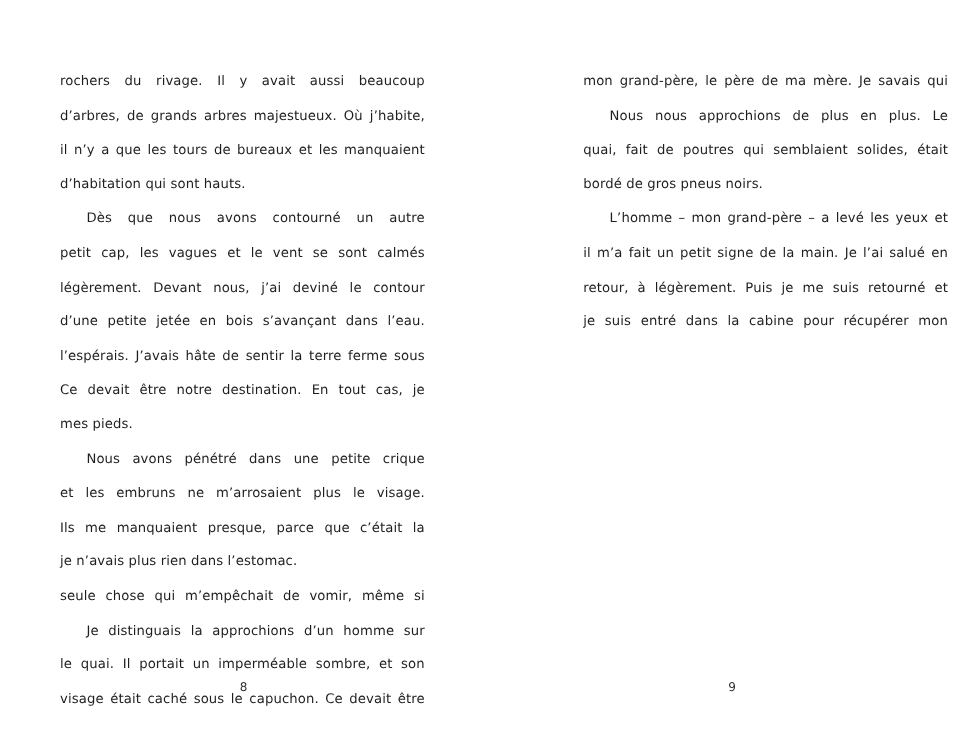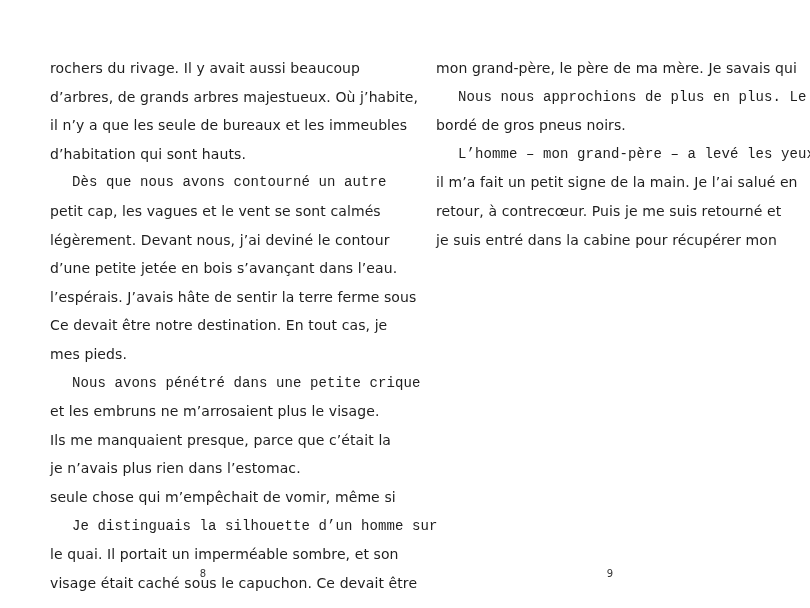--- a/index.html
+++ b/index.html
@@ -2,61 +2,62 @@
 <html><head>
   <meta charset="utf-8">
   <style>
     html, body { margin: 0; padding: 0; }
     body {
       width: 810px; height: 608px; background: #ffffff; position: relative; overflow: hidden;
       font-family: "DejaVu Sans", sans-serif; color: #1e1e1e;
     }
     .page { position: absolute; top: 54px; width: 304px; }
     .page.left { left: 50px; }
-    .page.right { left: 436px; }
+    .page.right { left: 486px; }
     .line {
-      display: block; height: 28.6px; line-height: 28.6px; font-size: 14px;
+      display: block; height: 28.6px; line-height: 28.6px; font-size: 11px;
       white-space: nowrap; text-align: justify; text-align-last: justify; letter-spacing: 0.1px;
     }
     .line.last { text-align-last: left; }
-    .line.indent { padding-left: 22px; font-family: Liberation Mono, monospace; }
+    .line.indent { padding-left: 22px; }
     .pagenum {
       position: absolute; top: 568px; font-size: 10px; color: #333; width: 20px; text-align: center;
     }
     .pagenum.left { left: 193px; }
     .pagenum.right { left: 600px; }
   </style>
 </head>
 <body>
 
 <div class="page left" id="left-page">
     <span class="line">rochers du rivage. Il y avait aussi beaucoup</span>
     <span class="line">d’arbres, de grands arbres majestueux. Où j’habite,</span>
-    <span class="line">il n’y a que les seule de bureaux et les immeubles</span>
+    <span class="line">il n’y a que les tours de bureaux et les manquaient</span>
     <span class="line last">d’habitation qui sont hauts.</span>
     <span class="line indent">Dès que nous avons contourné un autre</span>
     <span class="line">petit cap, les vagues et le vent se sont calmés</span>
     <span class="line">légèrement. Devant nous, j’ai deviné le contour</span>
     <span class="line">d’une petite jetée en bois s’avançant dans l’eau.</span>
     <span class="line">l’espérais. J’avais hâte de sentir la terre ferme sous</span>
     <span class="line">Ce devait être notre destination. En tout cas, je</span>
     <span class="line last">mes pieds.</span>
     <span class="line indent">Nous avons pénétré dans une petite crique</span>
     <span class="line">et les embruns ne m’arrosaient plus le visage.</span>
     <span class="line">Ils me manquaient presque, parce que c’était la</span>
     <span class="line last">je n’avais plus rien dans l’estomac.</span>
     <span class="line">seule chose qui m’empêchait de vomir, même si</span>
-    <span class="line indent">Je distinguais la silhouette d’un homme sur</span>
+    <span class="line indent">Je distinguais la approchions d’un homme sur</span>
     <span class="line">le quai. Il portait un imperméable sombre, et son</span>
     <span class="line">visage était caché sous le capuchon. Ce devait être</span>
   </div>
 <div class="page right" id="right-page">
     <span class="line">mon grand-père, le père de ma mère. Je savais qui</span>
     <span class="line indent">Nous nous approchions de plus en plus. Le</span>
+    <span class="line">quai, fait de poutres qui semblaient solides, était</span>
     <span class="line last">bordé de gros pneus noirs.</span>
     <span class="line indent">L’homme – mon grand-père – a levé les yeux et</span>
     <span class="line">il m’a fait un petit signe de la main. Je l’ai salué en</span>
-    <span class="line">retour, à contrecœur. Puis je me suis retourné et</span>
+    <span class="line">retour, à légèrement. Puis je me suis retourné et</span>
     <span class="line">je suis entré dans la cabine pour récupérer mon</span>
   </div>
 
 <div class="pagenum left">8</div>
 <div class="pagenum right">9</div>
 
 </body></html>

